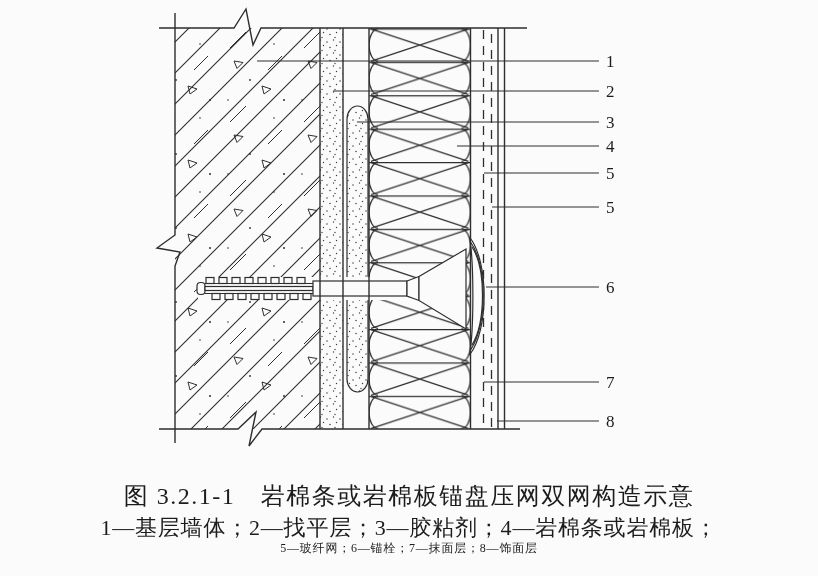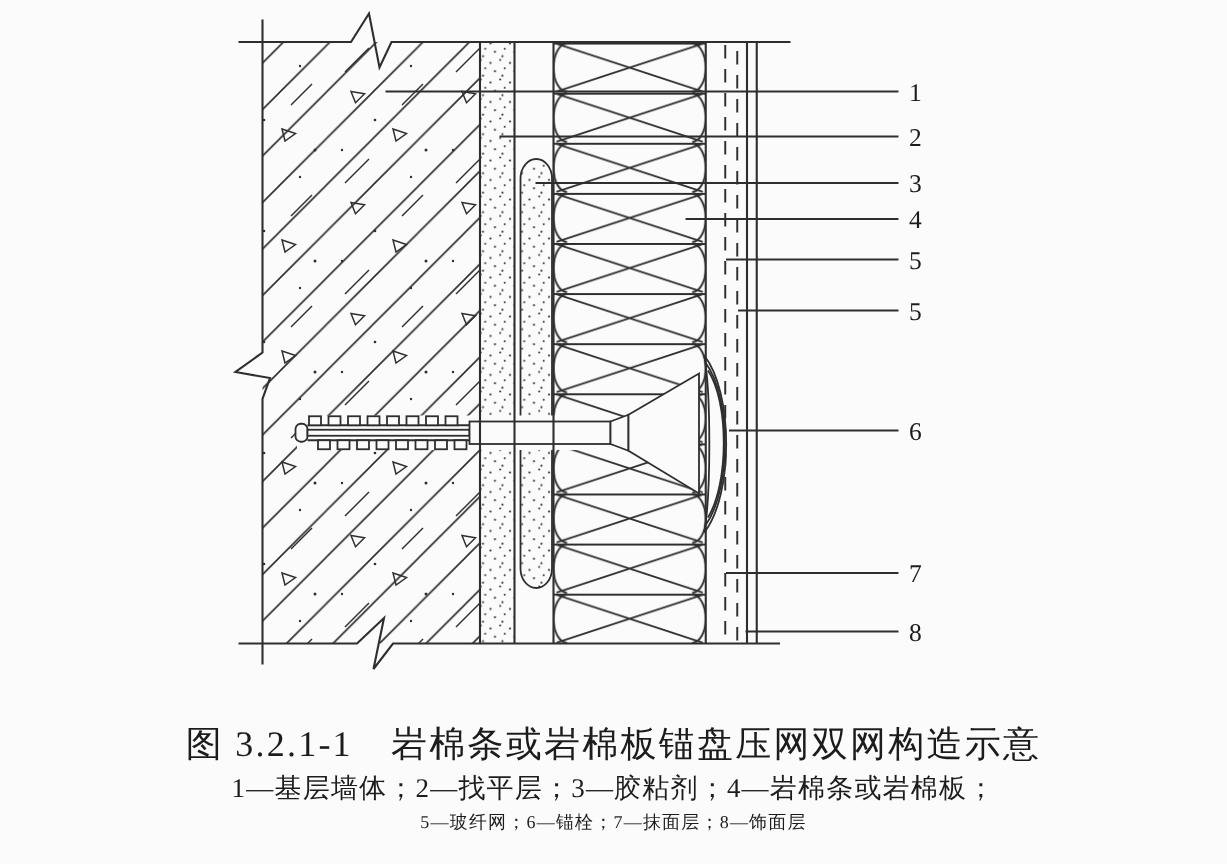--- a/index.html
+++ b/index.html
@@ -6,21 +6,21 @@
   body{
     width:818px;height:576px;position:relative;overflow:hidden;
     background:#fbfbfb;
     font-family:"Liberation Serif","DejaVu Serif",serif;
     color:#1c1c1c;
   }
   .stage{position:absolute;left:0;top:0;width:818px;height:576px;}
   svg{position:absolute;left:0;top:0;}
   .caption{position:absolute;left:0;width:818px;text-align:center;color:#1c1c1c;}
   .cap-title{top:480px;font-size:24px;letter-spacing:1.5px;}
-  .cap-legend1{top:513px;font-size:18px;letter-spacing:0.8px;}
+  .cap-legend1{top:513px;font-size:22px;letter-spacing:0.8px;}
   .cap-legend2{top:540px;font-size:12px;letter-spacing:0.8px;}
   .callout-num{font-family:"Liberation Serif","DejaVu Serif",serif;font-size:17px;fill:#1c1c1c;}
 </style>
 </head>
 <body>
 
 <div class="stage">
 
 <svg width="818" height="576" viewBox="0 0 818 576">
   <defs>

